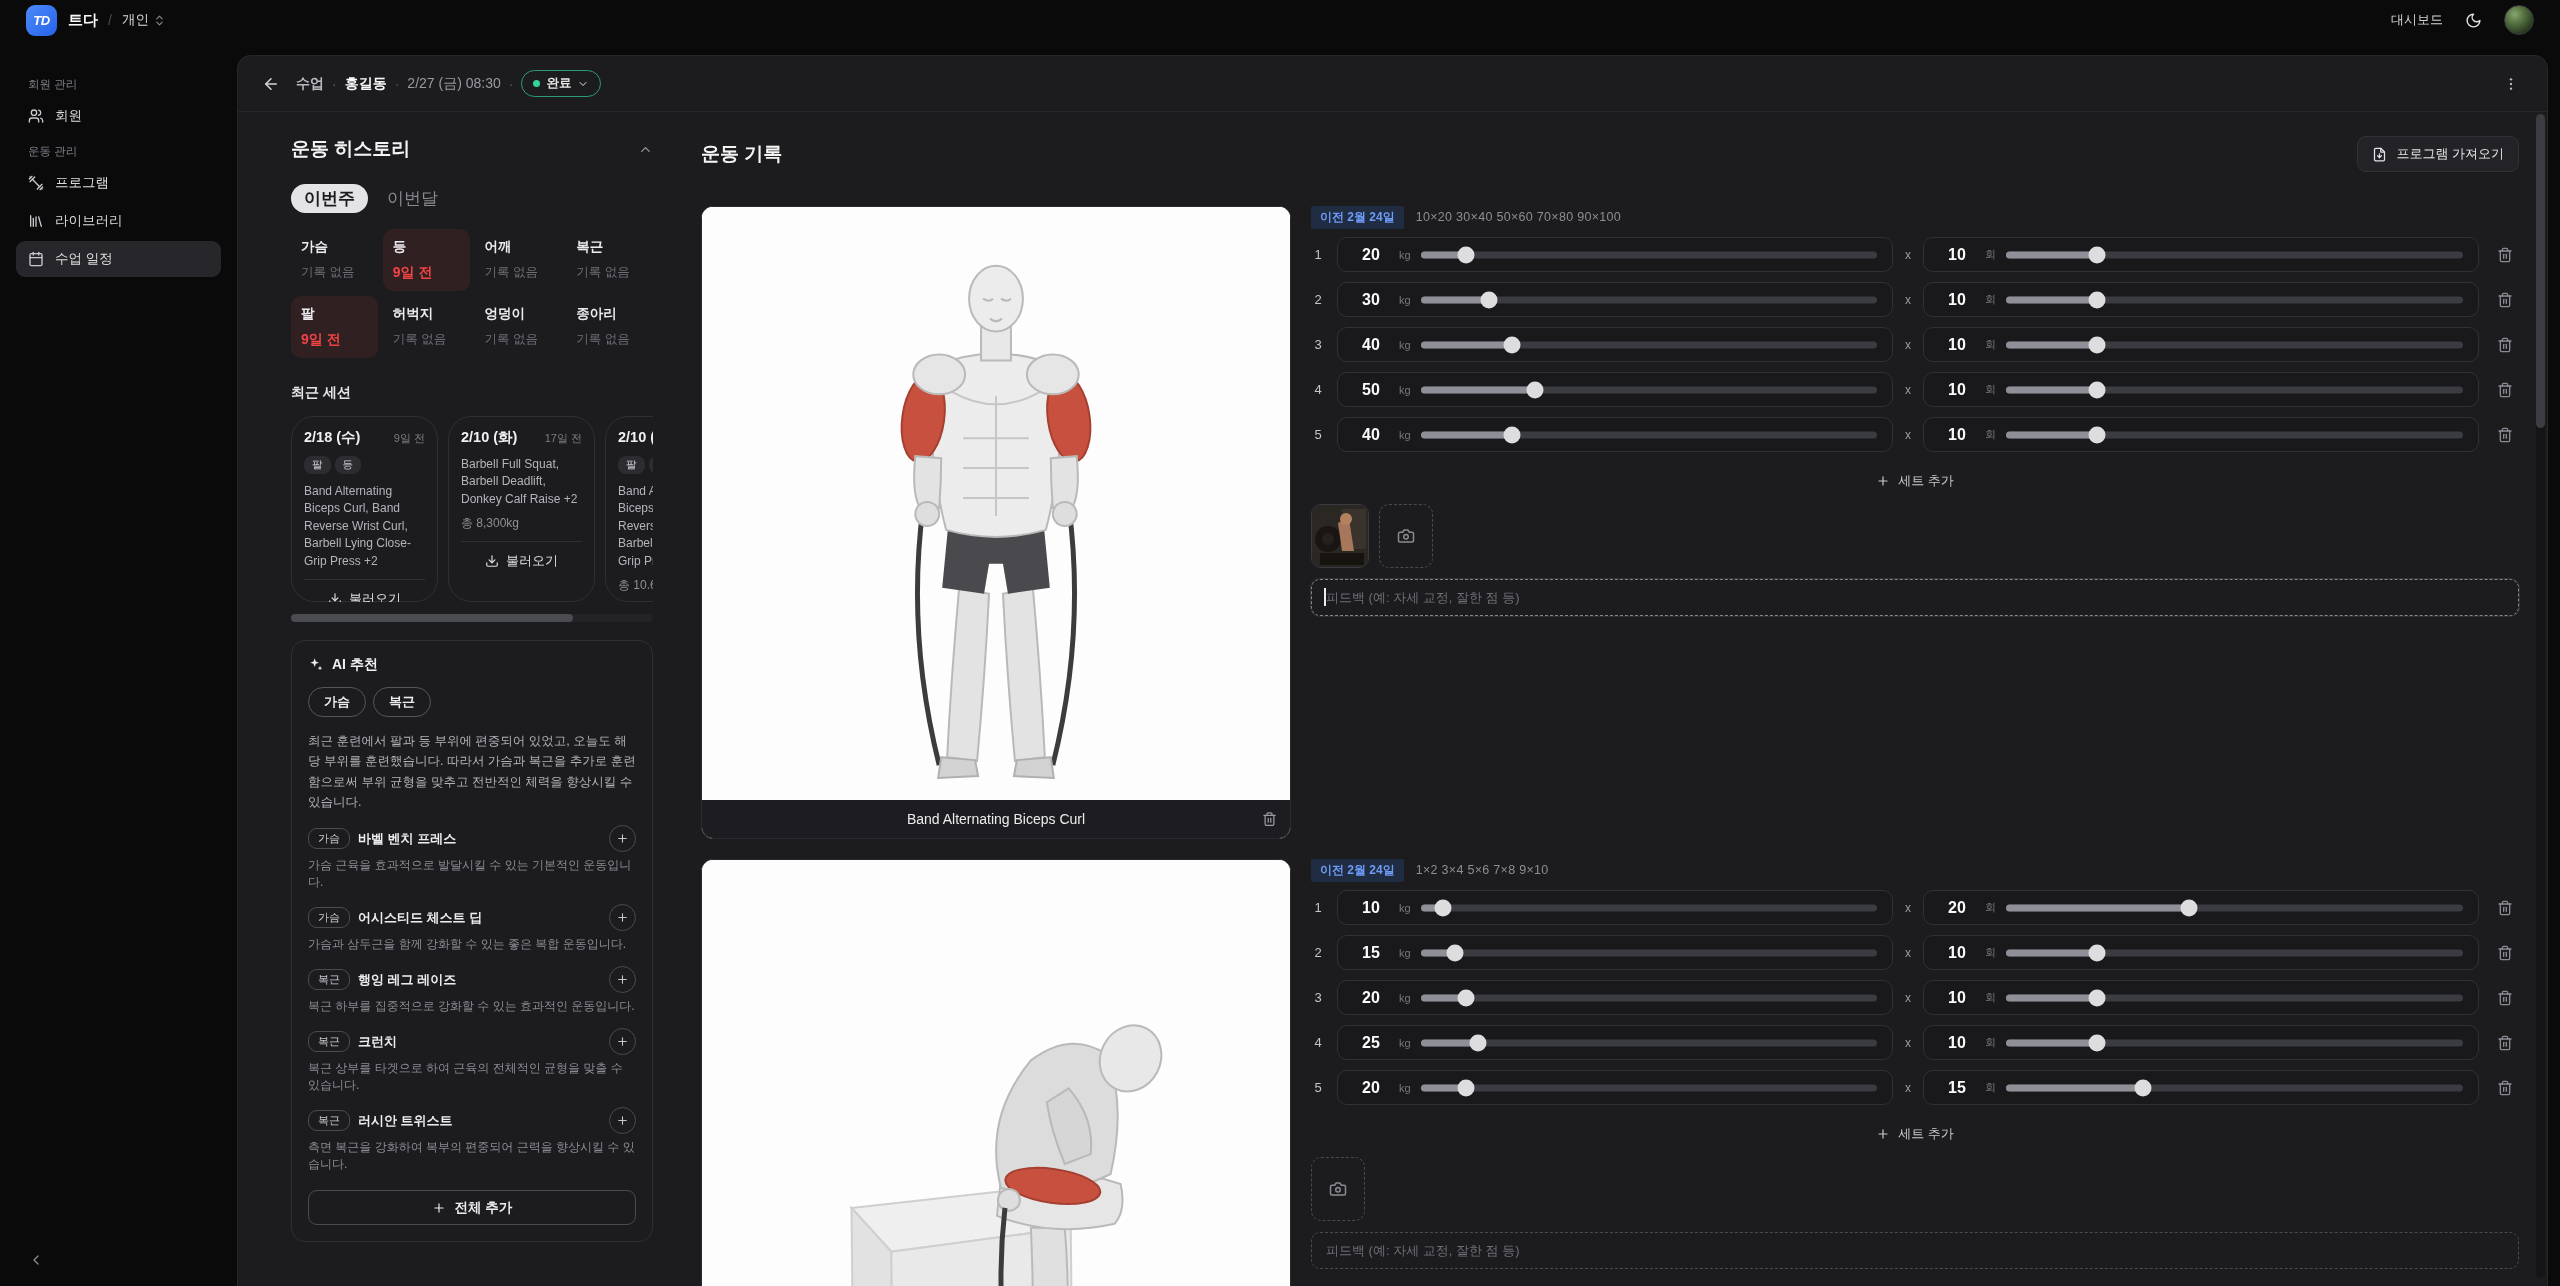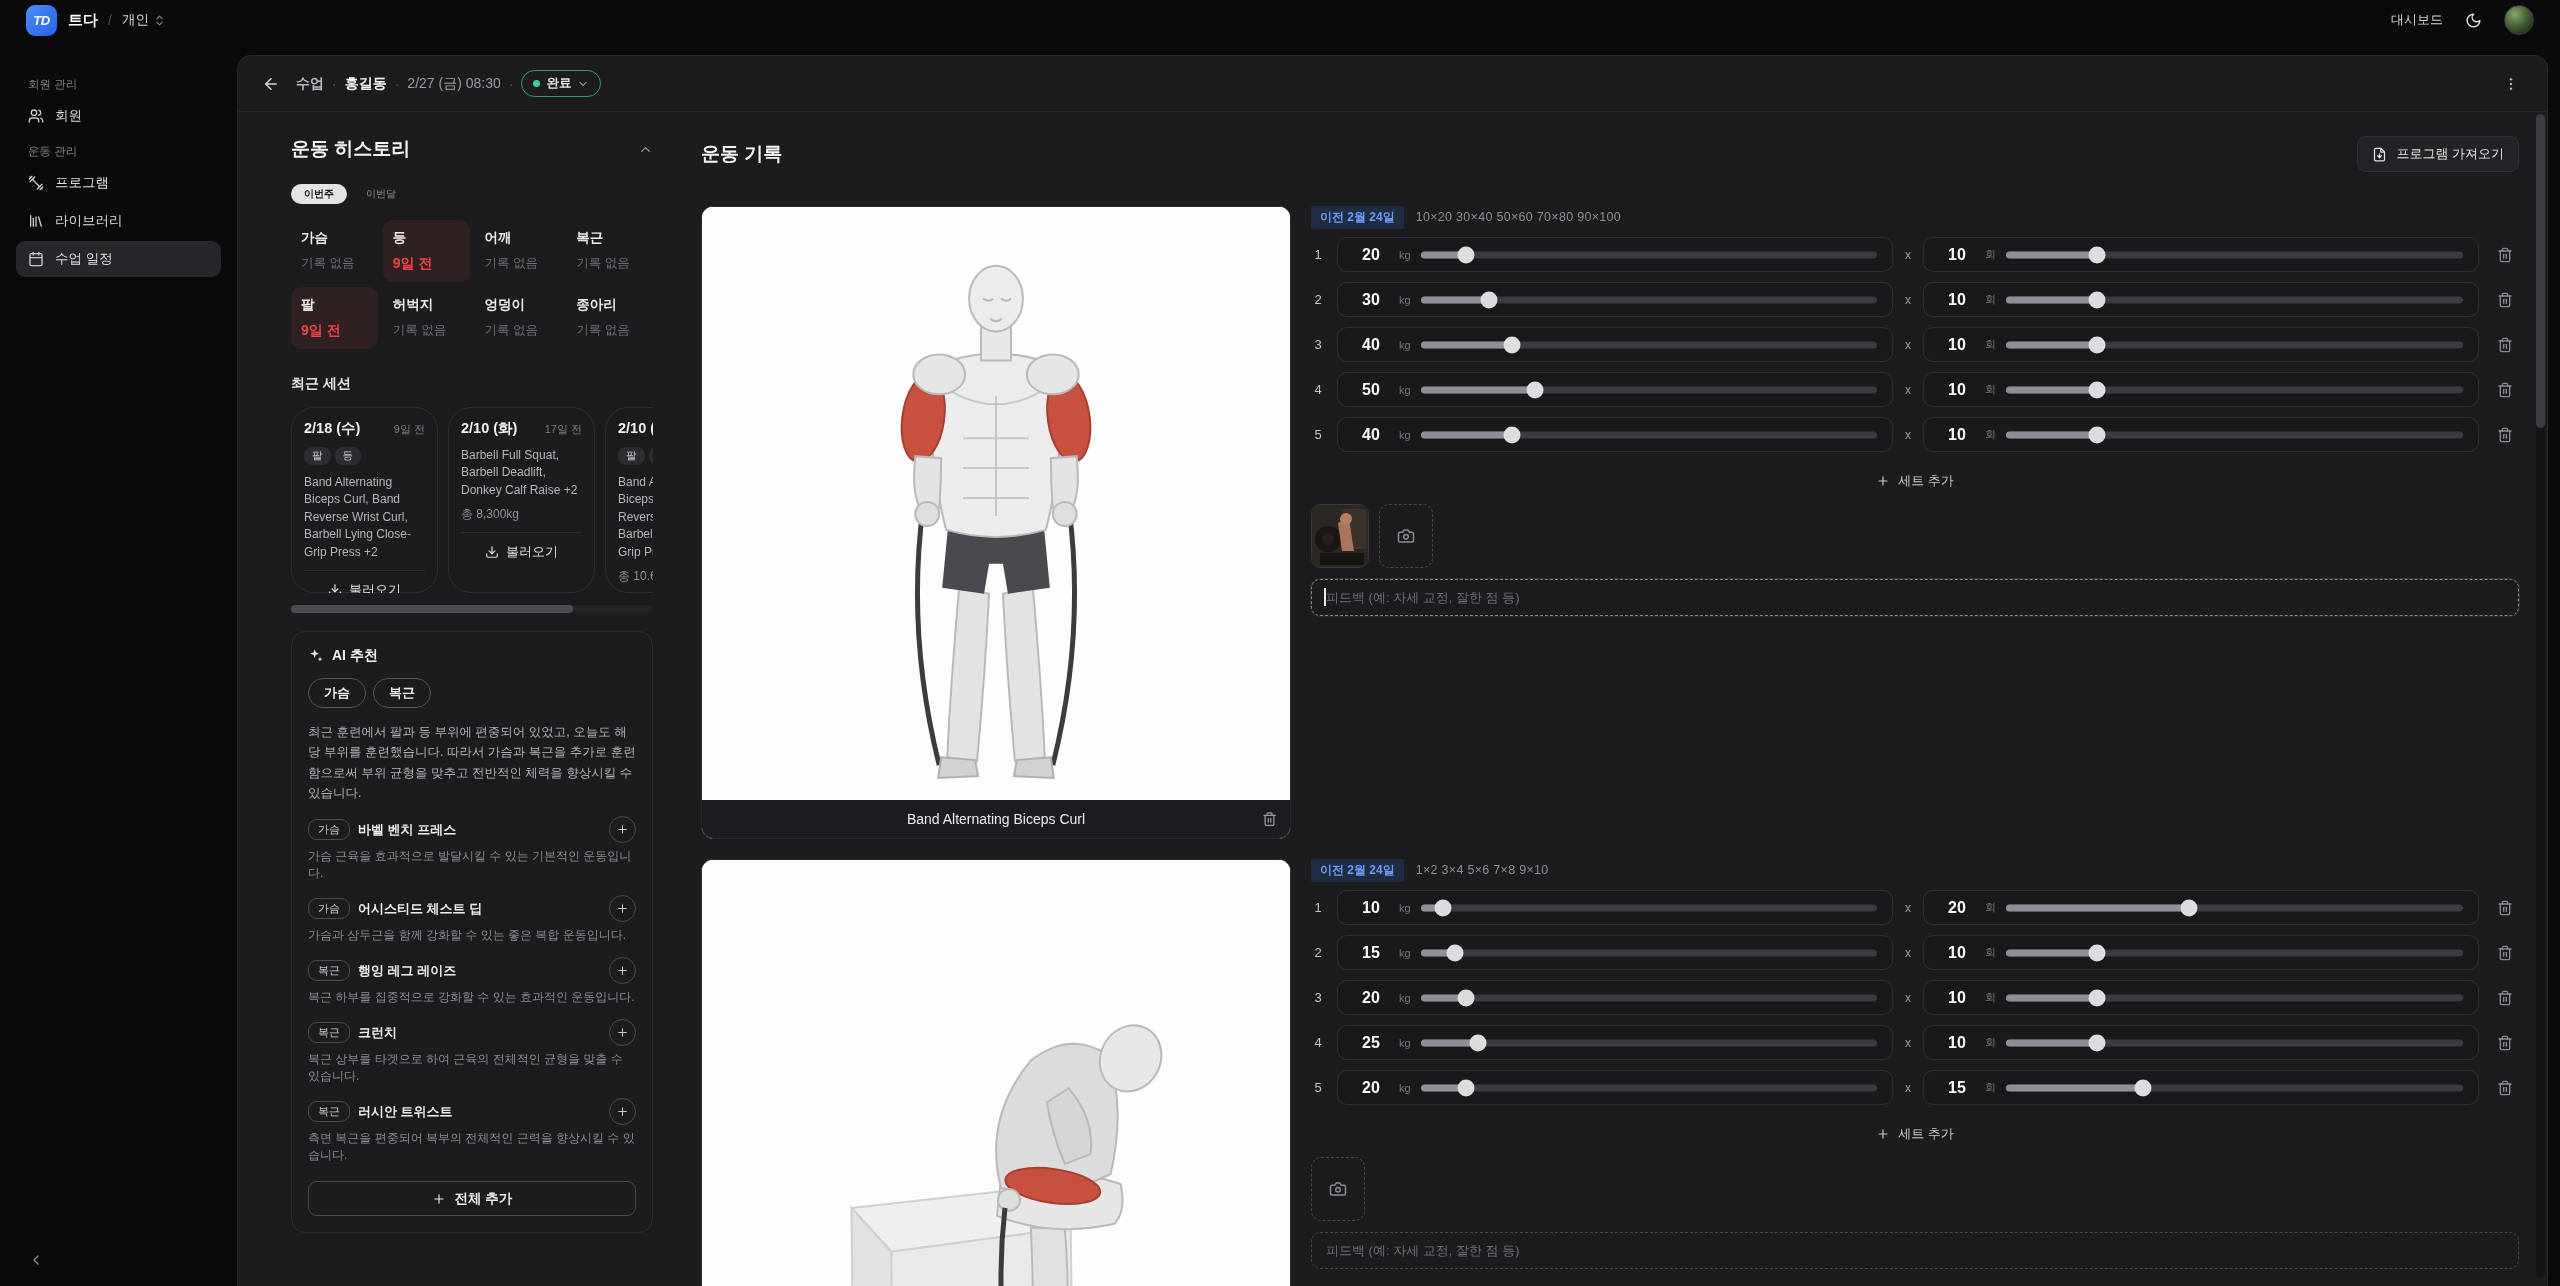--- a/index.html
+++ b/index.html
@@ -52,21 +52,21 @@
     border-radius:999px; padding:4px 11px; font-size:12.5px; font-weight:600; cursor:pointer; }
   .status-dot { width:7px; height:7px; border-radius:50%; background:#34d399; }
   .kebab { margin-left:auto; color:#b4b4ba; cursor:pointer; padding:4px; }
 
   
   .history-col { position:absolute; left:53px; top:80px; width:362px; }
   .hist-head { display:flex; align-items:center; justify-content:space-between; }
   .hist-title { font-size:19px; font-weight:700; color:#f4f4f5; }
   .hist-collapse { color:#9a9aa2; cursor:pointer; }
   .tabs { display:flex; align-items:center; gap:6px; margin-top:22px; }
-  .tab { font-size:10px; padding:3px 13px; border-radius:999px; color:#8a8a92; cursor:pointer; }
+  .tab { font-size:17px; padding:3px 13px; border-radius:999px; color:#8a8a92; cursor:pointer; }
   .tab.active { background:#e4e4e7; color:#1b1b1e; font-weight:700; }
   .muscle-grid { display:grid; grid-template-columns:repeat(4,1fr); gap:5px; margin-top:16px; }
   .m-cell { padding:9px 10px; border-radius:10px; }
   .m-cell.alert { background:rgba(239,68,68,.10); }
   .m-name { font-size:13.5px; font-weight:700; color:#ececef; }
   .m-status { font-size:12.5px; color:#6e6e78; margin-top:8px; }
   .m-cell.alert .m-status { color:#ef4444; font-weight:600; font-size:14px; }
 
   .recent-title { margin-top:26px; font-size:14px; font-weight:700; color:#e4e4e7; }
   .sess-scroller { display:flex; gap:10px; margin-top:14px; overflow:hidden; }
@@ -445,21 +445,21 @@
         <div class="ai-item-row">
           <span class="ai-item-tag">복근</span>
           <span class="ai-item-name">러시안 트위스트</span>
           <button class="ai-add">
             <svg class="ic" width="13" height="13" viewBox="0 0 24 24">
                 <path d="M5 12h14"></path>
                 <path d="M12 5v14"></path>
               </svg>
           </button>
         </div>
-        <div class="ai-item-desc">측면 복근을 편중되어 복부의 전체적인 근력을 향상시킬 수 있습니다.</div>
+        <div class="ai-item-desc">측면 복근을 강화하여 복부의 편중되어 근력을 향상시킬 수 있습니다.</div>
       </div>
 
       <button class="ai-add-all">
         <svg class="ic" width="14" height="14" viewBox="0 0 24 24">
             <path d="M5 12h14"></path>
             <path d="M12 5v14"></path>
           </svg>
         <span>전체 추가</span>
       </button>
     </div>

